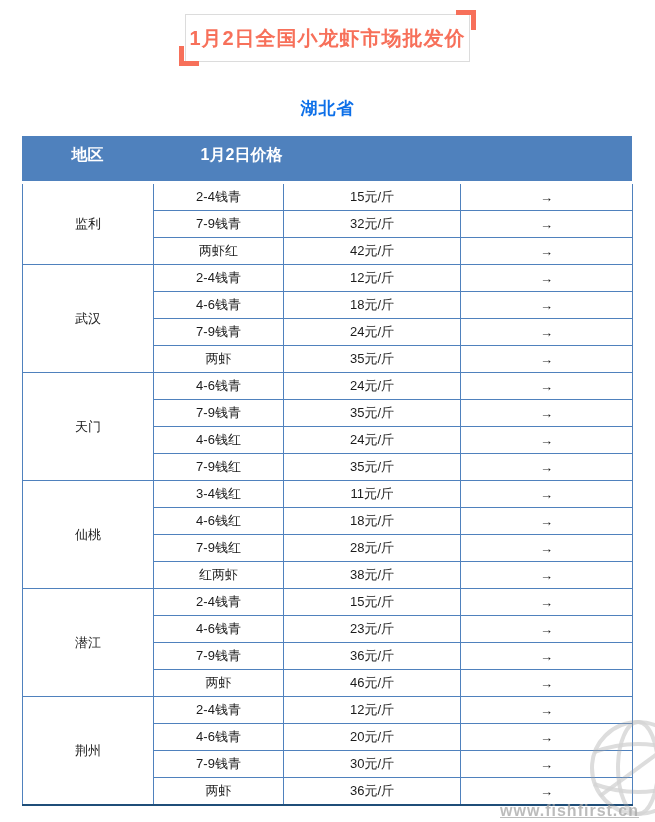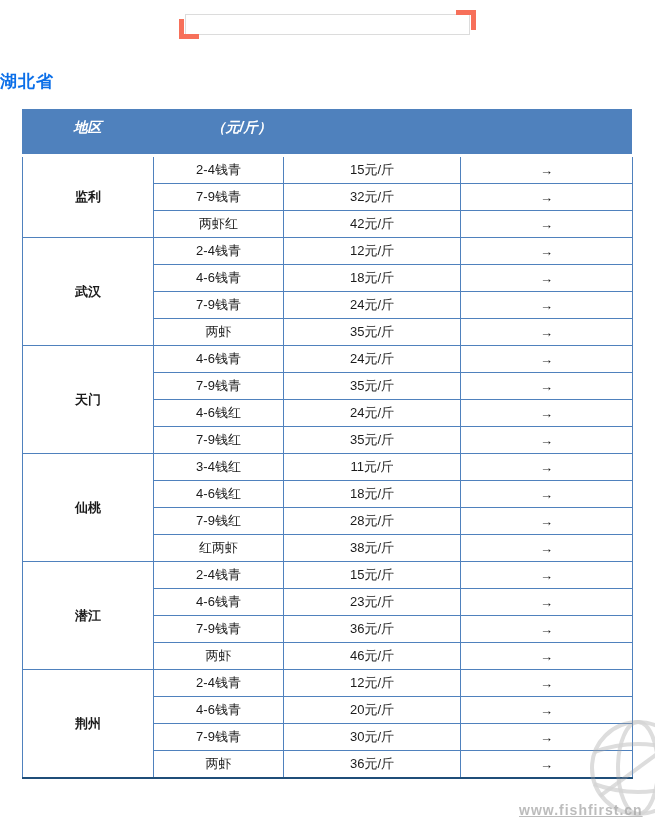--- a/index.html
+++ b/index.html
@@ -33,44 +33,44 @@
     border-top: 5px solid #f7705a;
     border-right: 5px solid #f7705a;
   }
   .corner.bl {
     bottom: -5px; left: -7px;
     border-bottom: 5px solid #f7705a;
     border-left: 5px solid #f7705a;
   }
   
   .province {
+    text-align: center;
     margin-top: 35px;
     color: #0c6fe8;
     font-size: 17px;
     font-weight: bold;
     letter-spacing: 1px;
   }
   
   .grid-head {
     display: flex;
     width: 610px;
     margin: 16px 0 3px 22px;
     background: #4f81bd;
     height: 45px;
     box-sizing: border-box;
   }
   .grid-head .hc {
     color: #ffffff;
     font-weight: bold;
-    font-size: 14px;
+    font-size: 16px;
     text-align: center;
     padding-top: 9px;
     box-sizing: border-box;
     line-height: 19px;
-    font-style: italic;
   }
   .hc.c1 { width: 131px; }
   .hc.c2 { width: 130px; }
   .hc.c3 { width: 177px; }
   .hc.c4 { width: 172px; }
   .arrow-up   { color: #e02b1d; font-weight: bold; }
   .arrow-flat { color: #111111; font-weight: bold; }
   .arrow-down { color: #00a651; font-weight: bold; }
   
   table.price-grid {
@@ -87,21 +87,21 @@
   table.price-grid td {
     border: 1px solid #4f81bd;
     height: 26px;
     text-align: center;
     vertical-align: middle;
     font-size: 13px;
     color: #1b1b1b;
     padding: 0;
   }
   table.price-grid tr:first-child > td { border-top: none; }
-  td.region { font-weight: bold; font-size: 14px; color: #111111; margin-left: 36px; }
+  td.region { font-weight: normal; font-size: 14px; color: #111111; margin-left: 36px; }
   td.change { font-size: 13px; color: #111111; }
   
   .watermark {
     position: absolute;
     top: 716px;
     left: 462px;
     width: 200px;
     height: 106px;
     pointer-events: none;
   }
@@ -120,42 +120,42 @@
     font-weight: bold;
     letter-spacing: 1px;
     white-space: nowrap;
     color: rgba(190,190,190,0.35);
     -webkit-text-stroke: 1px rgba(150,150,150,0.7);
   }
   .wm-url {
     position: absolute;
     top: 86px;
     left: 38px;
-    font-size: 14px;
+    font-size: 16px;
     font-weight: bold;
     color: rgba(165,165,165,0.75);
     text-decoration: underline;
     letter-spacing: 1px;
-    margin-left: 19px;
   }
 </style>
 </head>
 <body>
 
 <div class="title-box">
   <span class="corner tr"></span>
   <span class="corner bl"></span>
+  <div class="title-text">1月2日全国小龙虾市场批发价</div>
 </div>
 
 <div class="province">湖北省</div>
 
 <div class="grid-head">
   <div class="hc c1">地区</div>
   <div class="hc c3">
-    <div>（元/斤）</div>
+    <div>1月2日价格</div>
   </div>
 </div>
 
 <table class="price-grid">
   <colgroup>
       <col class="c1">
       <col class="c2">
       <col class="c3">
       <col class="c4">
     </colgroup>

